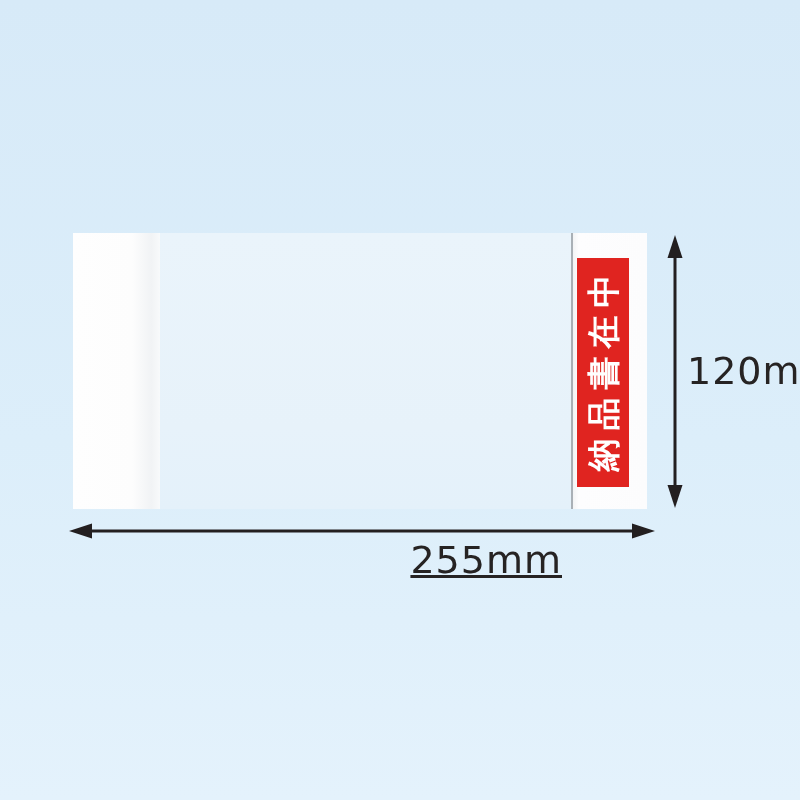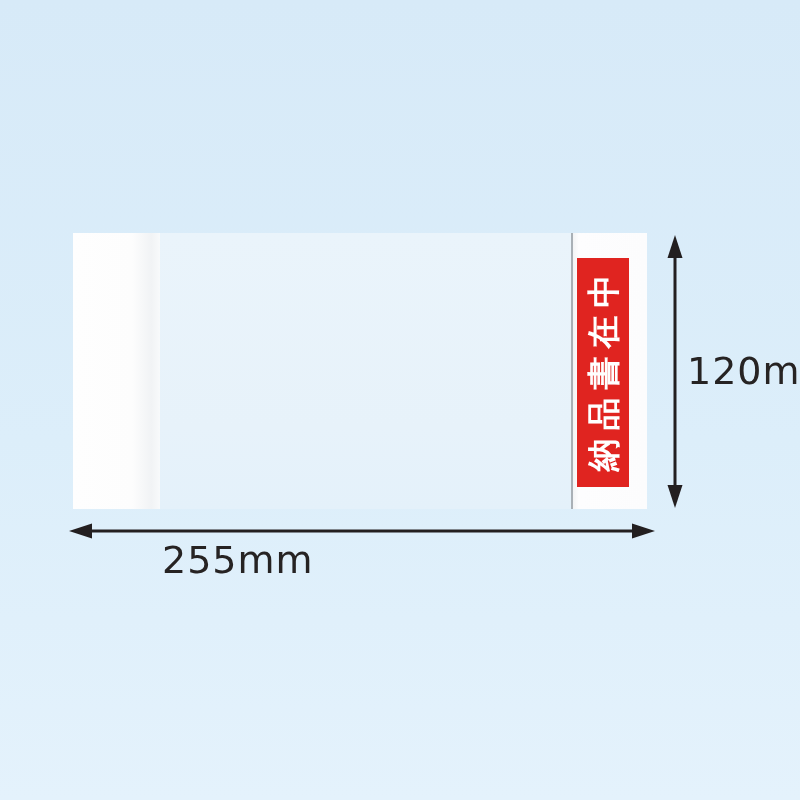--- a/index.html
+++ b/index.html
@@ -82,21 +82,22 @@
   .dim-label {
     position: absolute;
     font-size: 38px;
     line-height: 1;
     letter-spacing: 1px;
   }
   .dim-label-width {
     left: 162px;
     top: 541px;
     width: 400px;
-    text-align: left;
+    text-align: right;
+    text-decoration: underline;
   }
   .dim-label-height {
     left: 687px;
     top: 352px;
     text-align: left;
   }
 </style>
 </head>
 <body>
 

